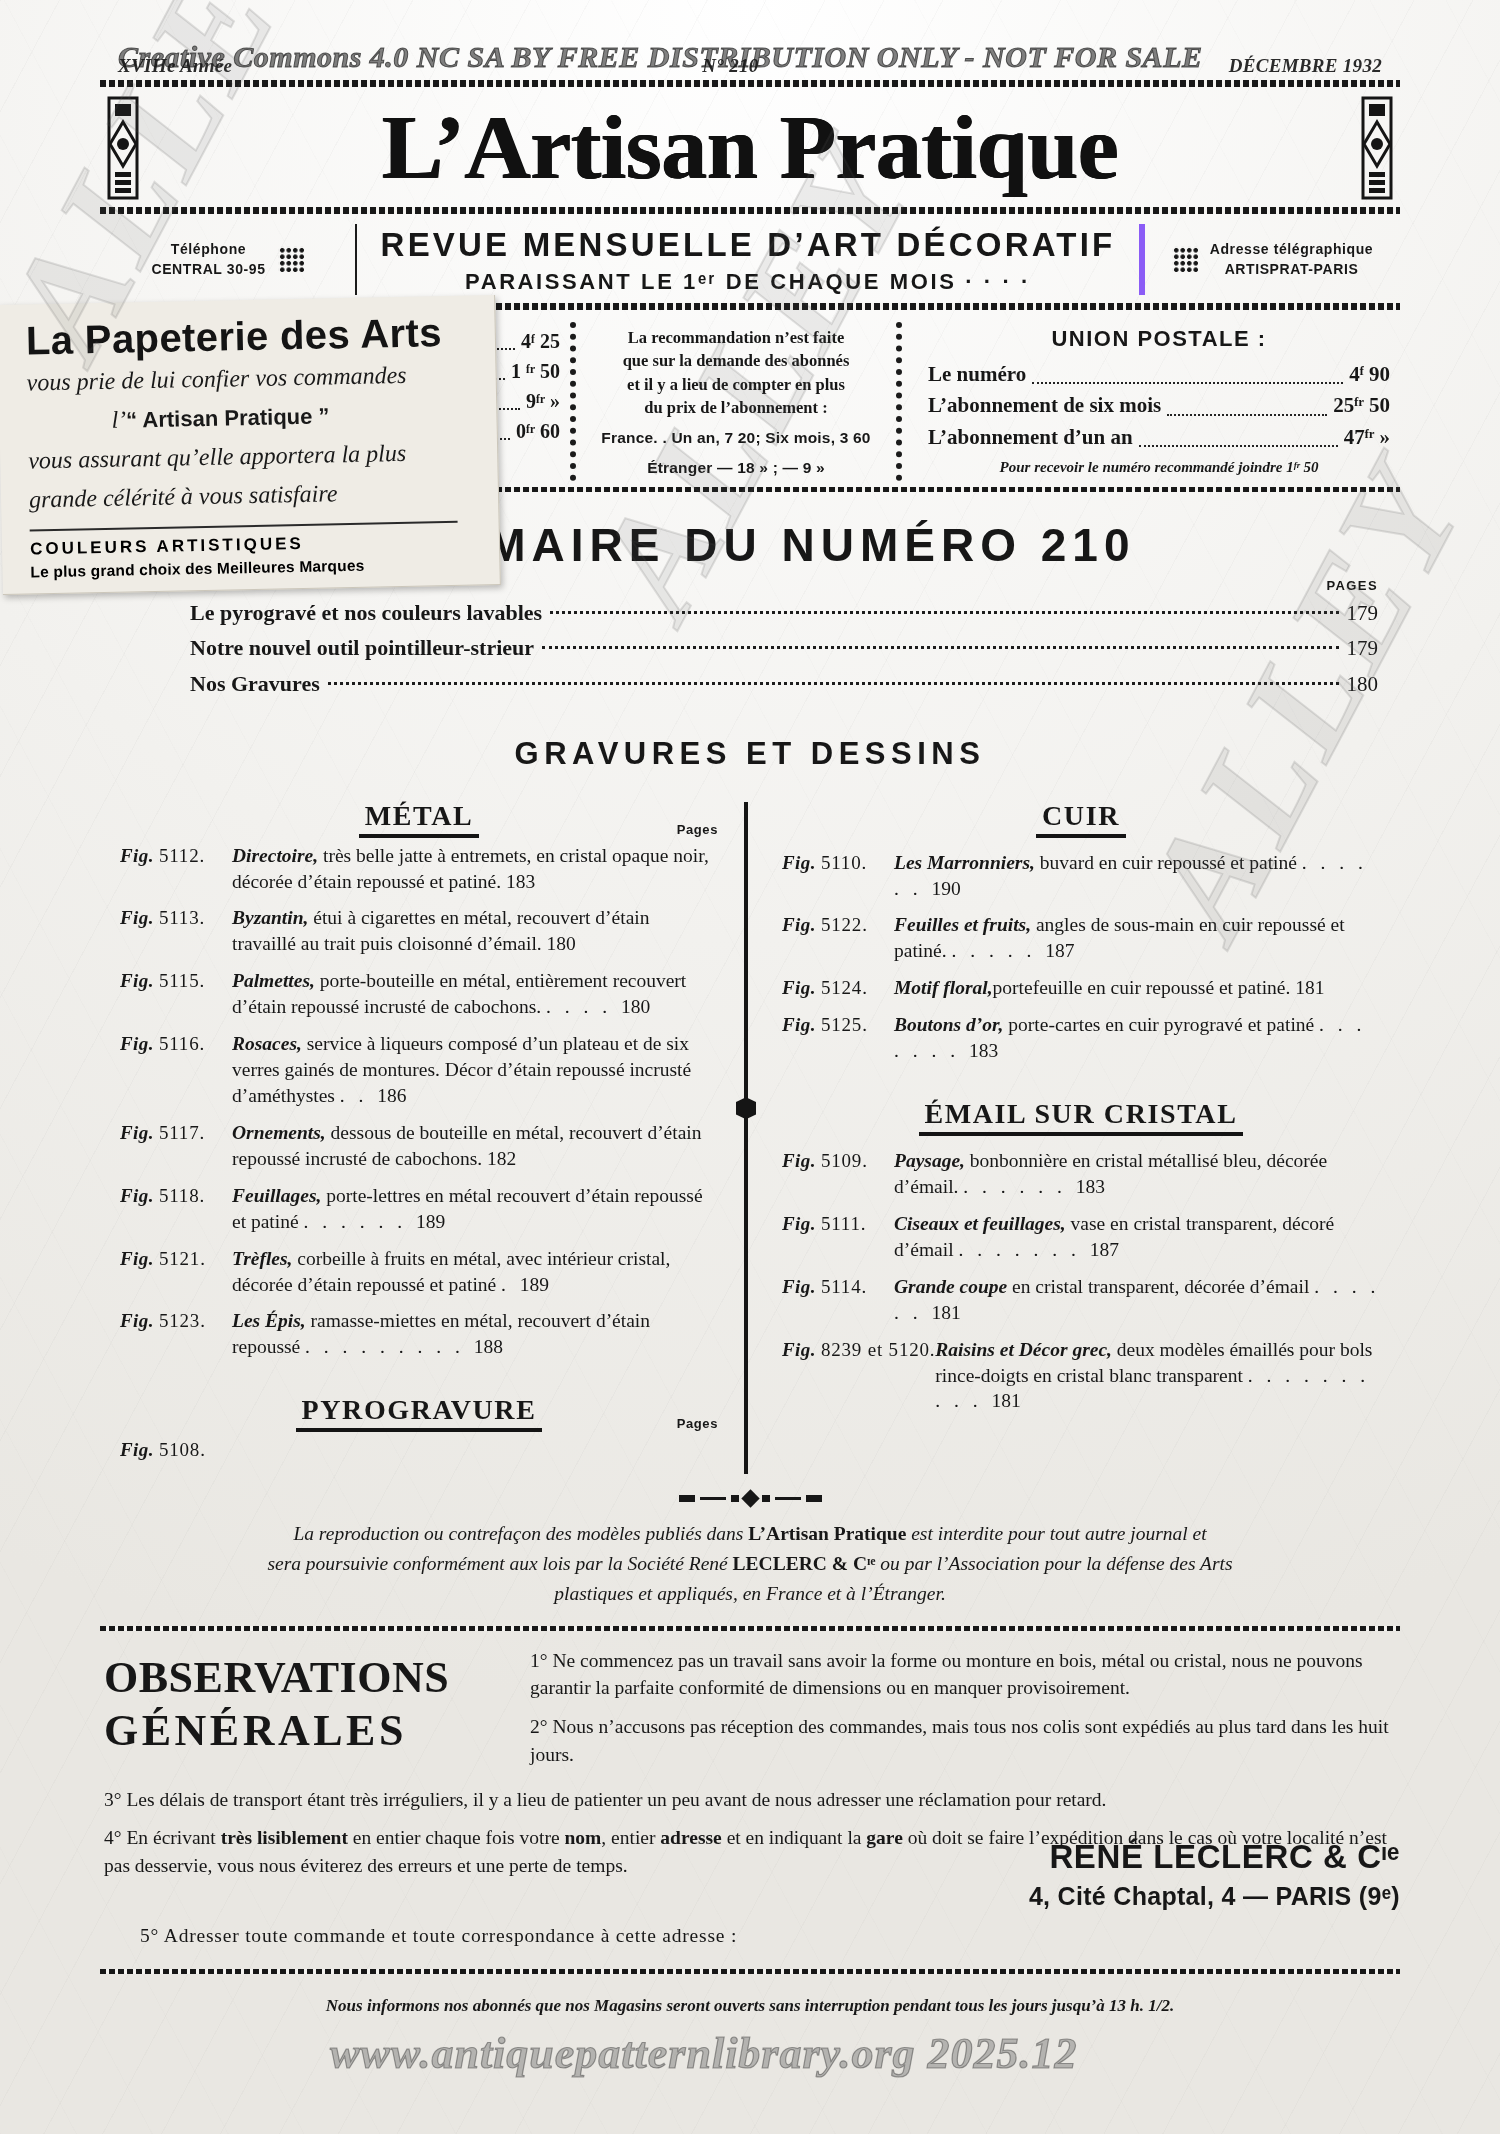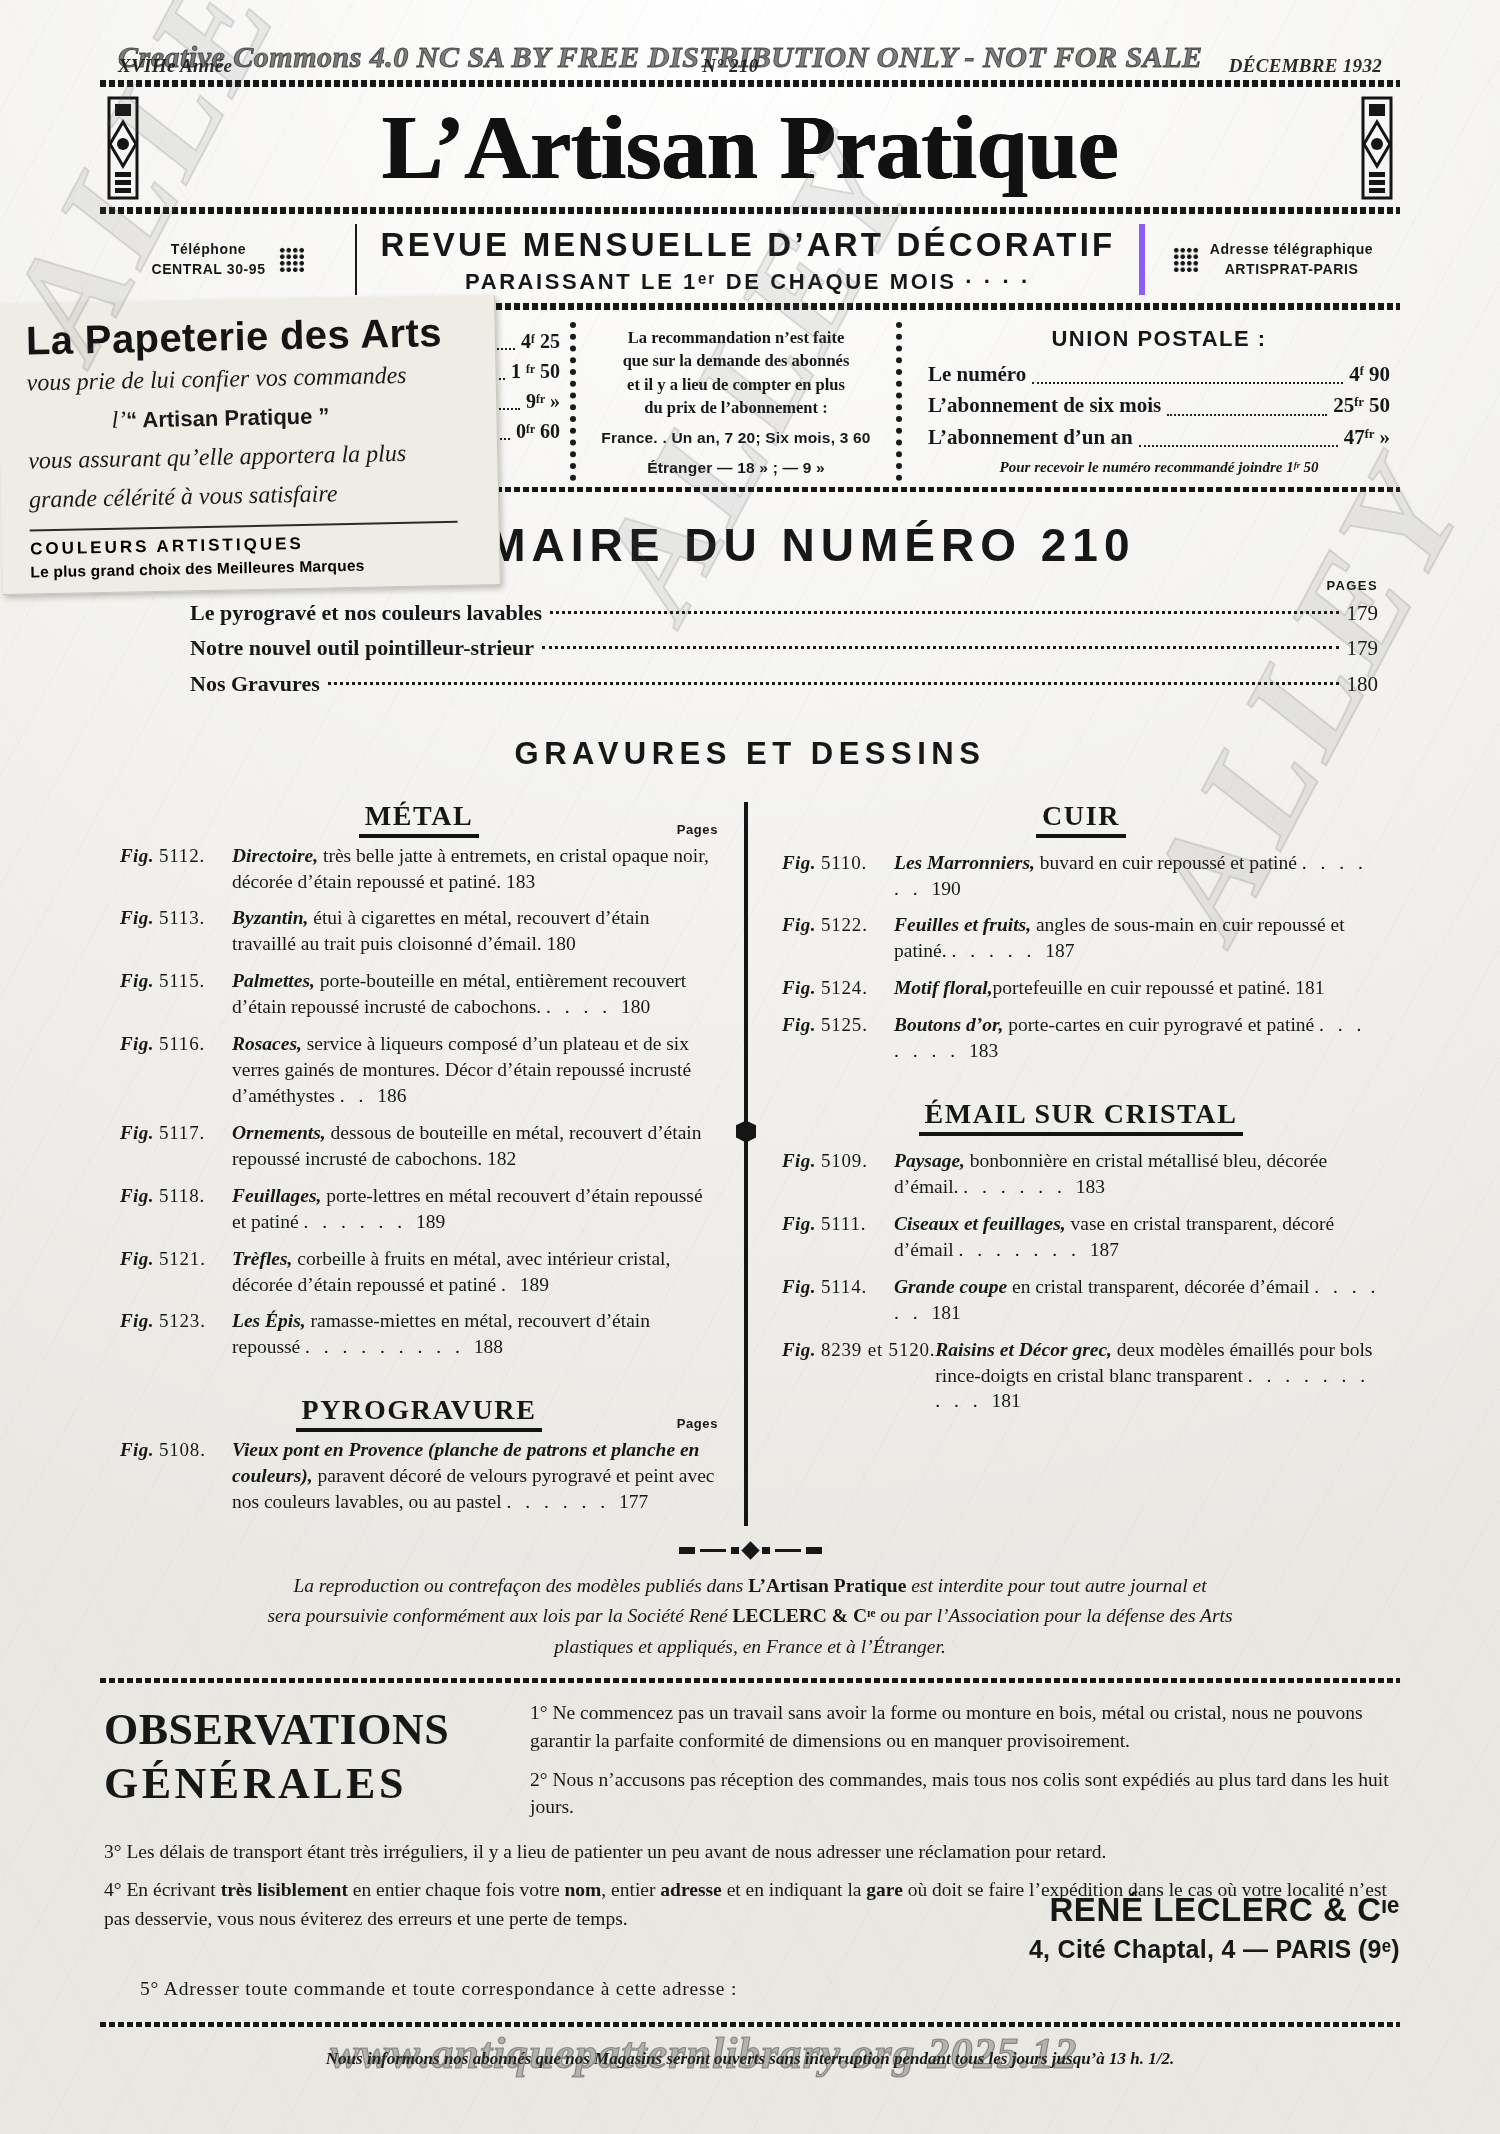--- a/index.html
+++ b/index.html
@@ -667,25 +667,20 @@
             <span class="p">188</span></span>
         </div>
 
         <div class="cat sub">
           <span>PYROGRAVURE</span>
         </div>
         <div class="pages-lbl">Pages</div>
 
         <div class="ent">
           <span class="fig"><span>Fig.</span> <span class="n">5108.</span></span>
-          <span class="body"><i>Vieux pont en Provence</i>
-            <i>(planche de patrons et planche en couleurs),</i>
-            <span>paravent décoré de velours pyrogravé et peint avec nos couleurs lavables, ou au pastel</span>
-            <span class="dots"> . . . . . . </span>
-            <span class="p">177</span></span>
         </div>
       </div>
 
       <div class="divider"></div>
 
       <div class="col right">
         <div class="cat">
           <span>CUIR</span>
         </div>
 

